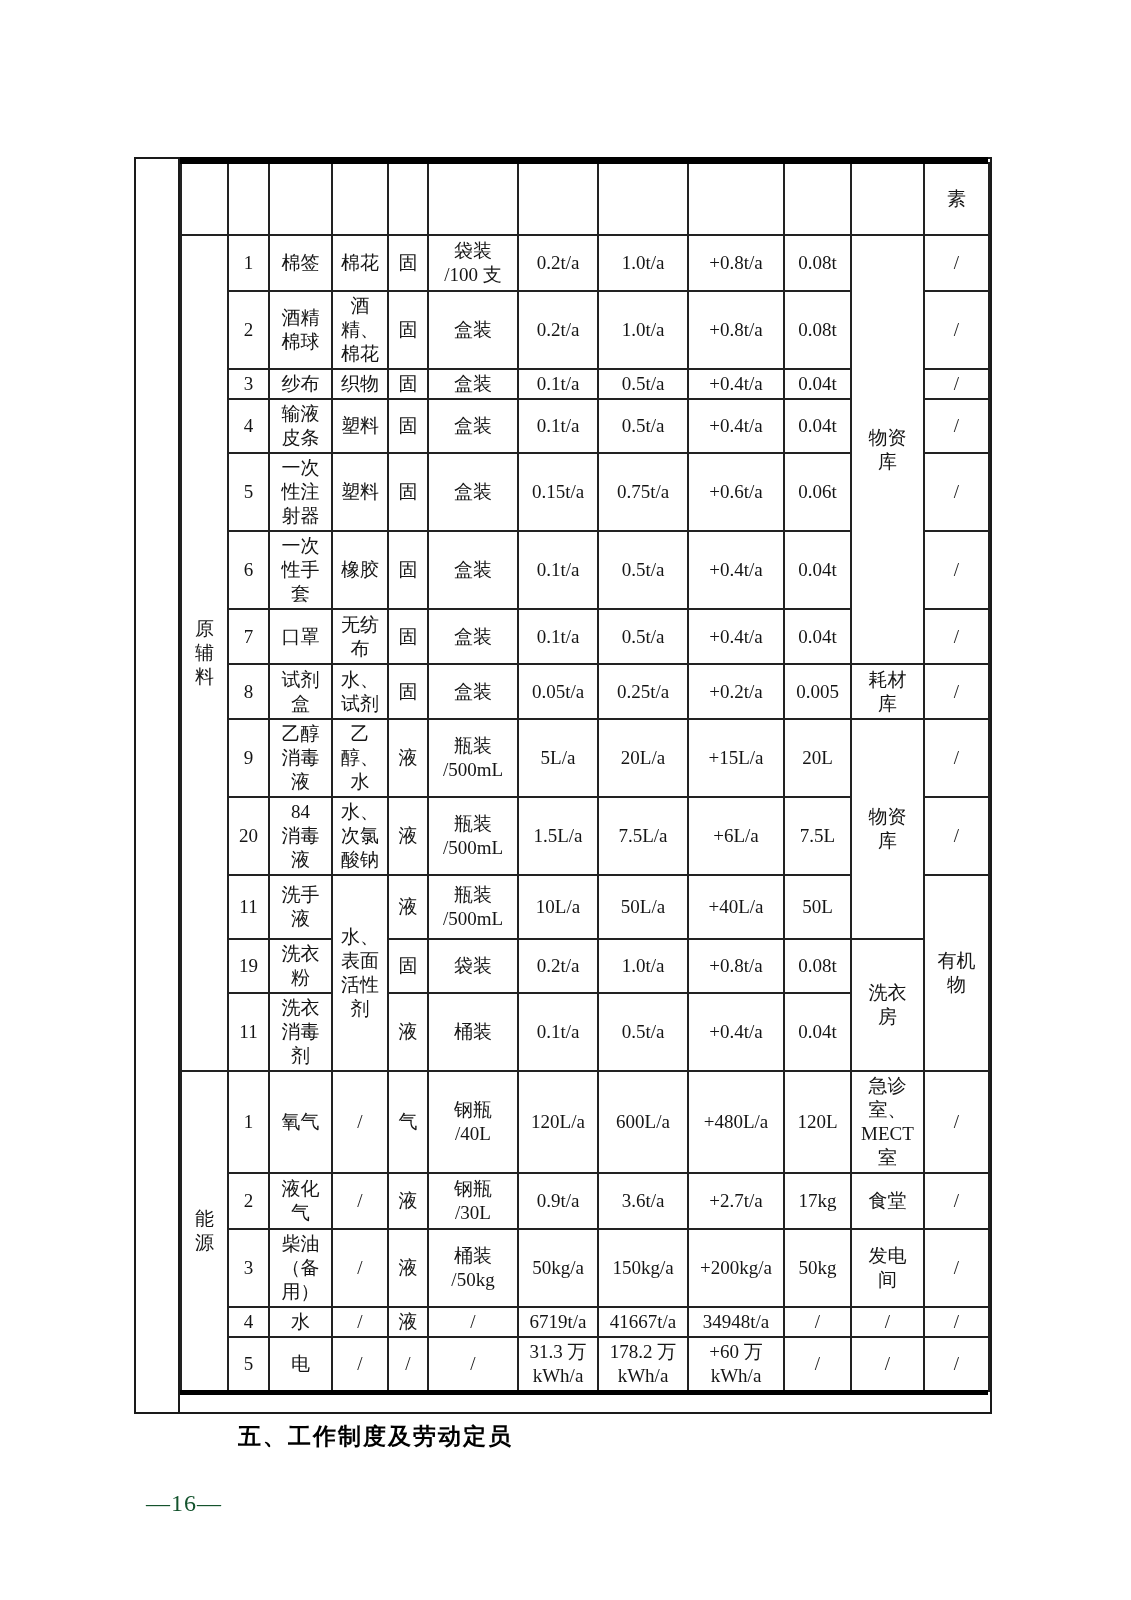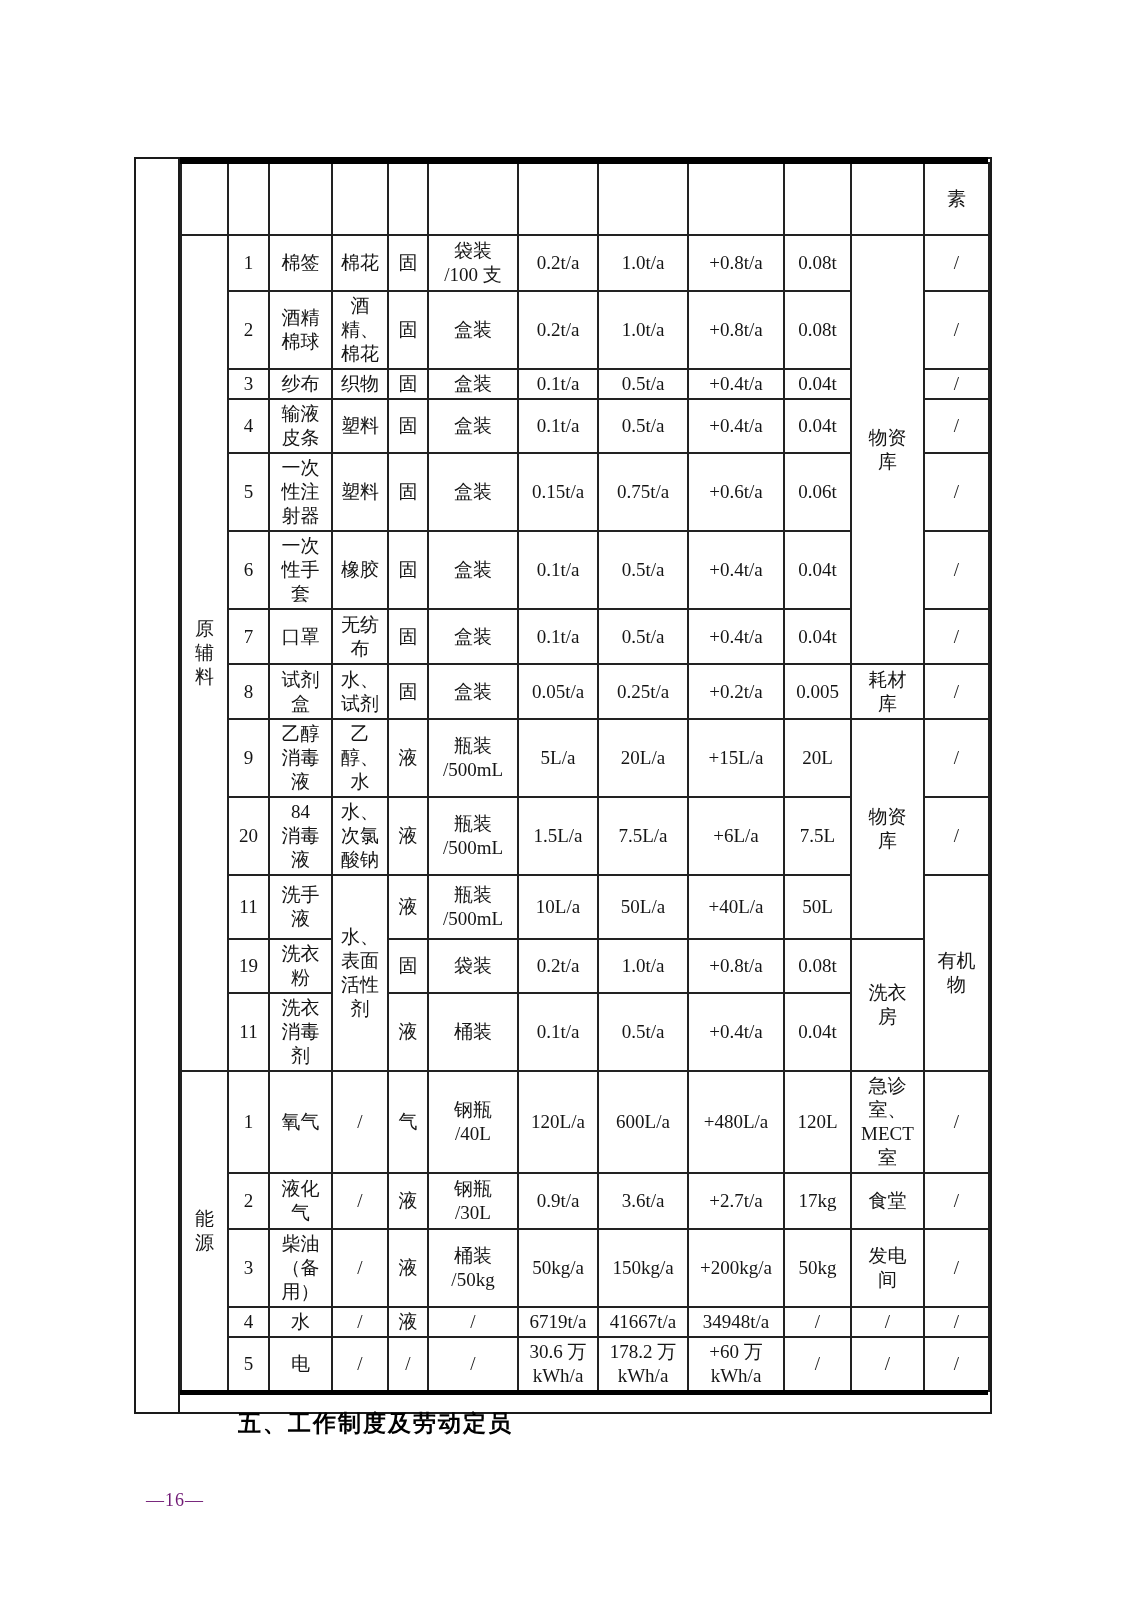--- a/index.html
+++ b/index.html
@@ -11,23 +11,23 @@
   .content{position:absolute;left:180px;top:157px;width:808px;}
   .bar{background:#000;position:relative;z-index:3;}
   .bar.t{height:7px;margin-bottom:-2px;}
   .bar.b{height:5px;margin-top:-2px;}
   table.main{border-collapse:collapse;table-layout:fixed;width:808px;
              font-size:19px;line-height:24px;color:#151515;}
   table.main td{border:2px solid #222;text-align:center;vertical-align:middle;
                 white-space:pre-line;padding:2px 1px;overflow:hidden;}
   td.vt{vertical-align:top;padding-top:6px;}
   .section-title{font-family:Liberation Sans, sans-serif;
-                 font-weight:700;font-size:23px;color:#000;padding:13px 0 0 58px;
+                 font-weight:700;font-size:23px;color:#000;padding:26px 0 0 58px;
                  letter-spacing:2px;}
-  .footer-num{position:absolute;left:146px;top:1490px;font-size:18px;color:#701a75;
+  .footer-num{position:absolute;left:146px;top:1490px;font-size:24px;color:#14532d;
               letter-spacing:1px;}
 </style>
 </head>
 <body>
 
 <div class="page">
   <div class="outer-box"></div>
   <div class="gutter-line"></div>
 
   <div class="content">
@@ -323,21 +323,21 @@
         <td>/</td>
         <td>/</td>
         <td>/</td>
       </tr>
       <tr style="height:48px">
         <td>5</td>
         <td>电</td>
         <td>/</td>
         <td>/</td>
         <td>/</td>
-        <td>30.6 万
+        <td>31.3 万
 kWh/a</td>
         <td>178.2 万
 kWh/a</td>
         <td>+60 万
 kWh/a</td>
         <td>/</td>
         <td>/</td>
         <td>/</td>
       </tr>
       </tbody>

